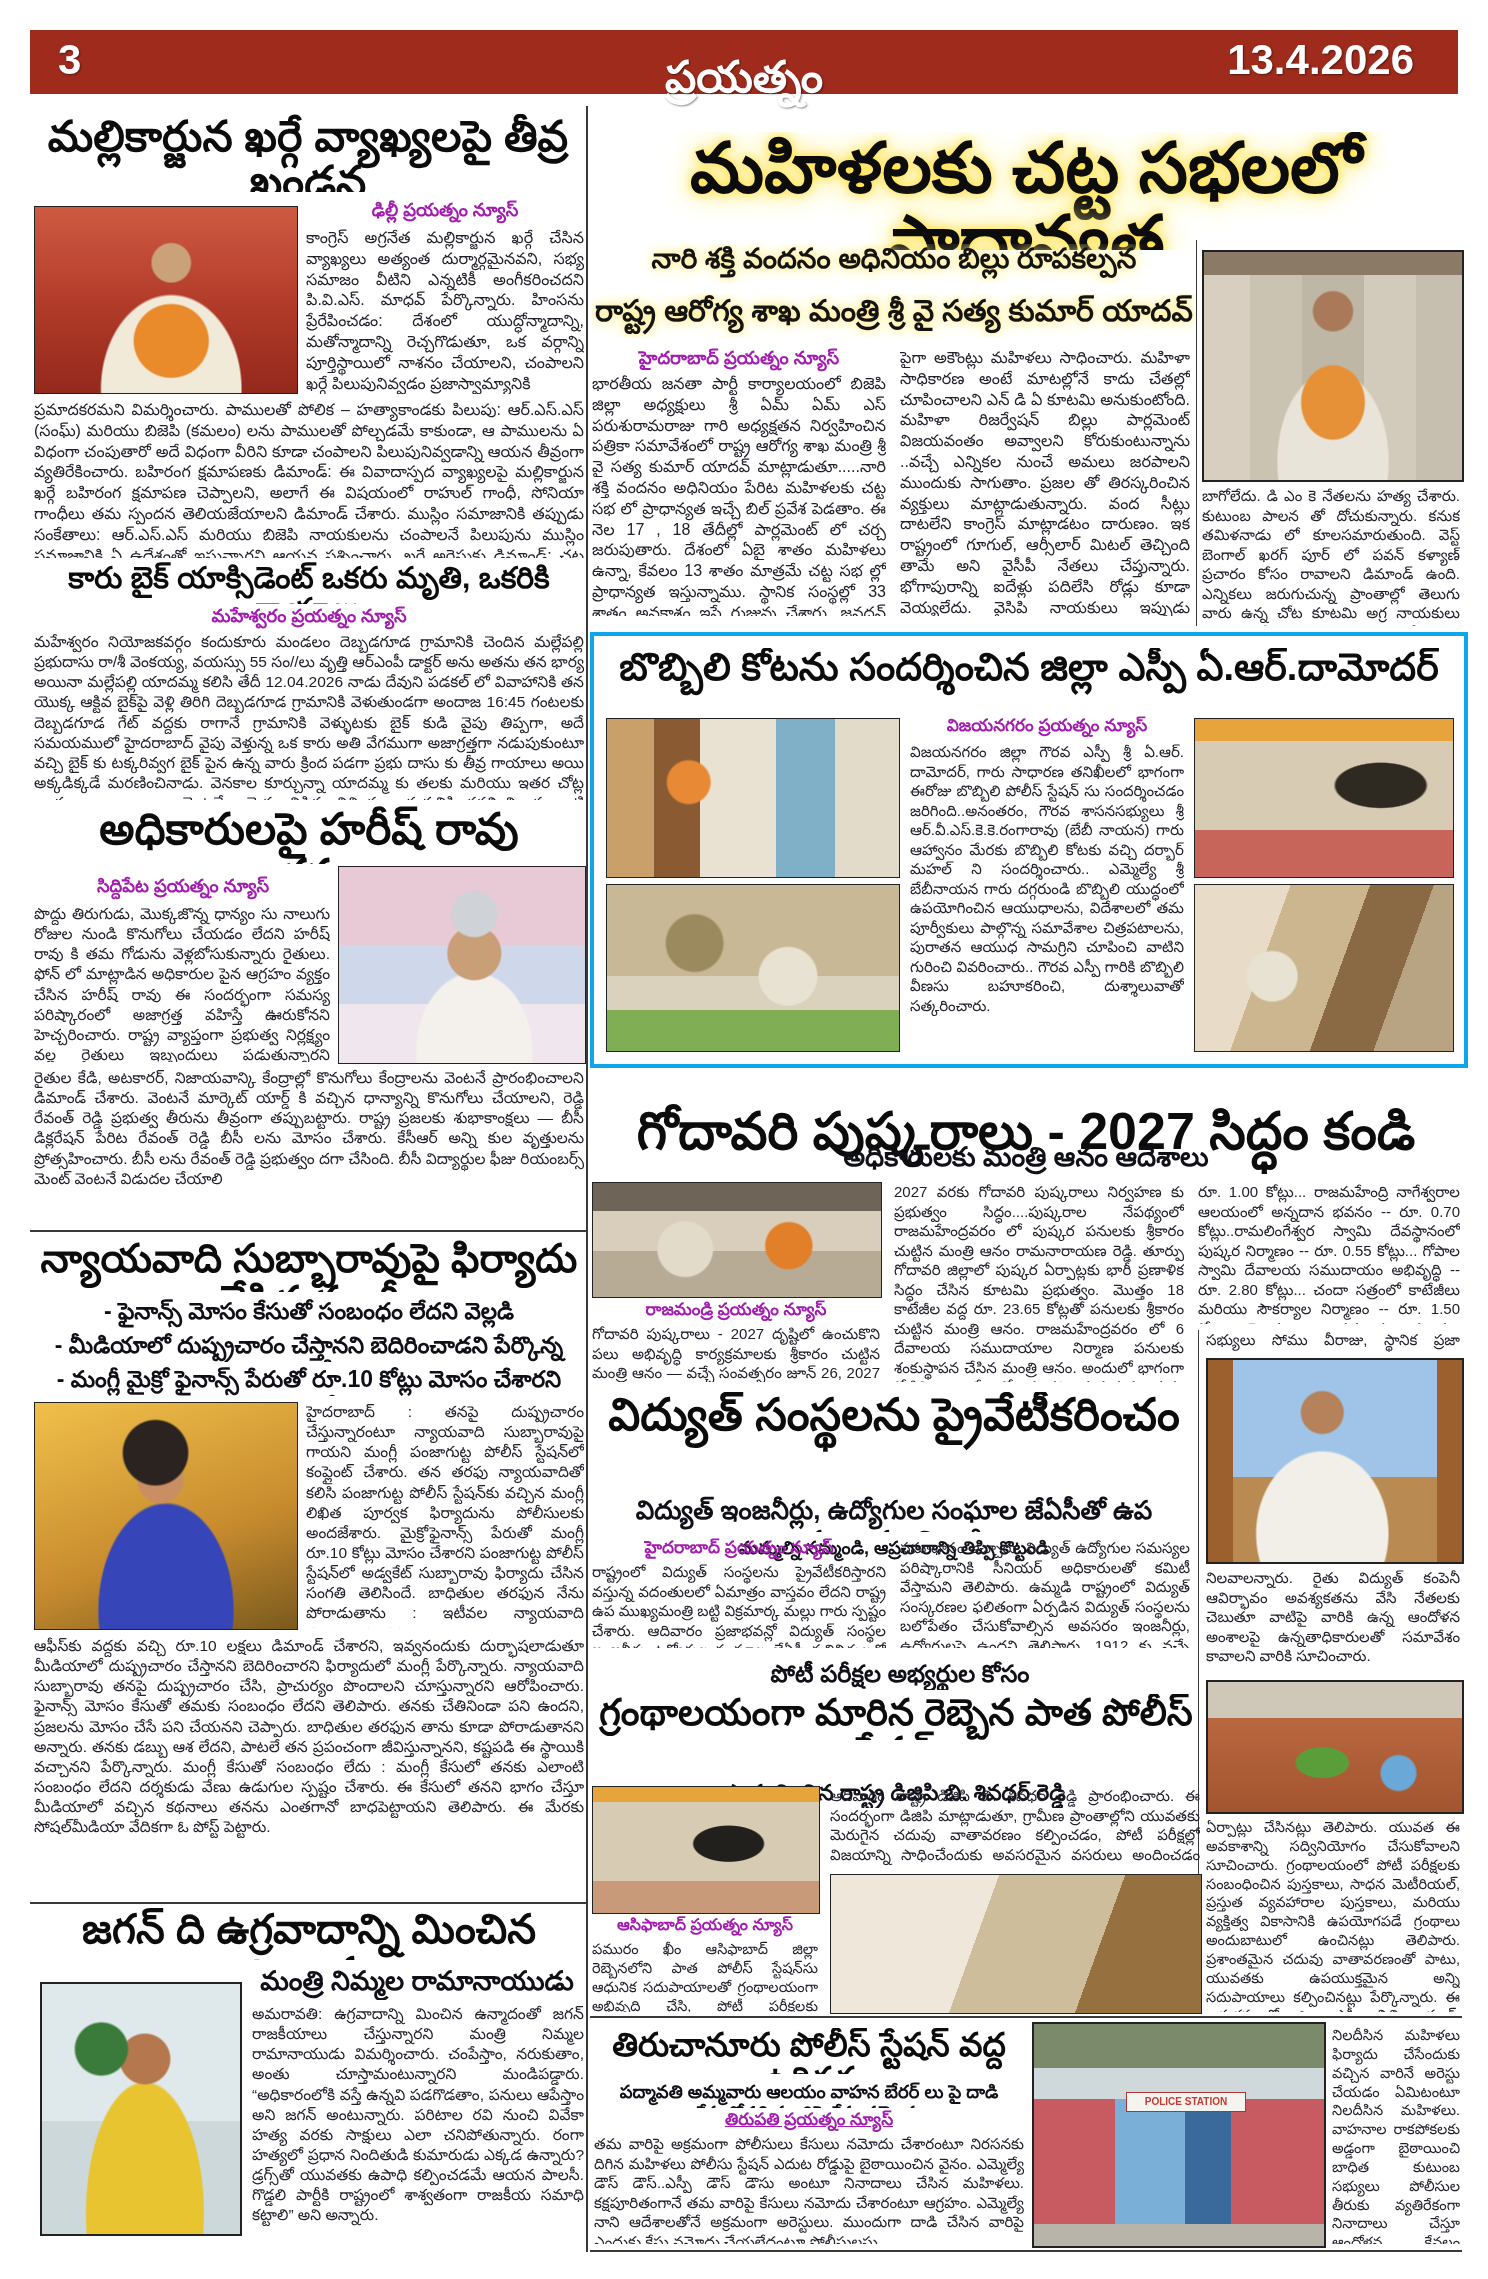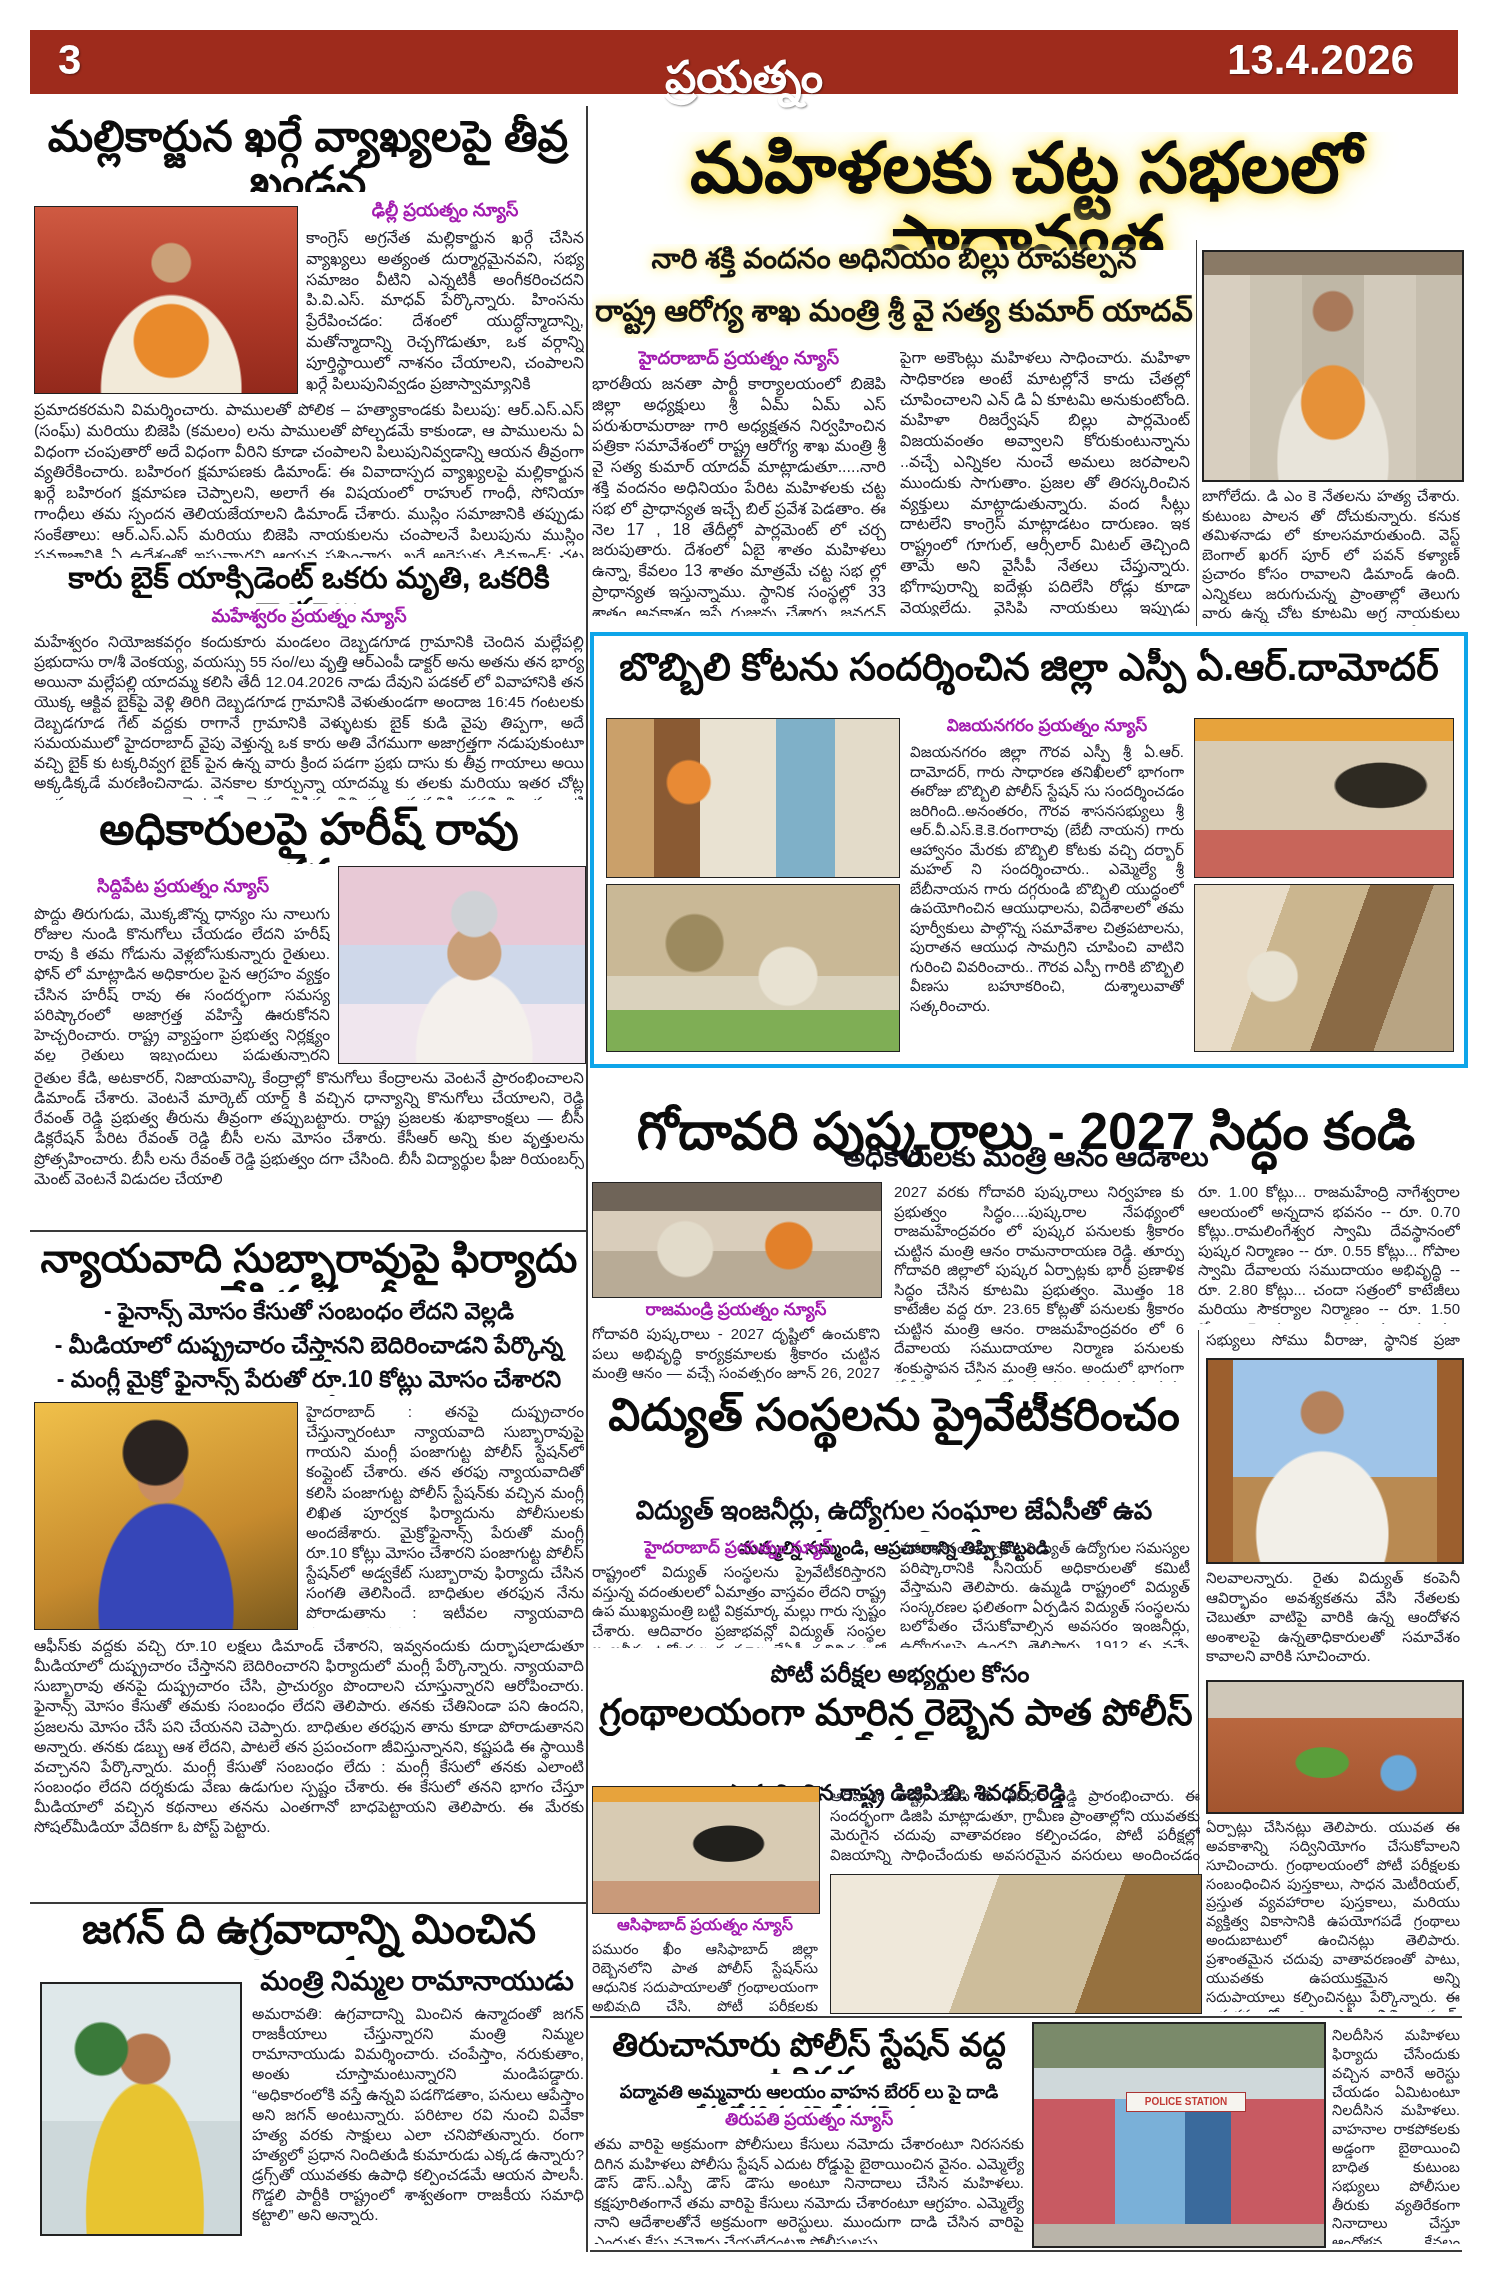--- a/index.html
+++ b/index.html
@@ -170,21 +170,21 @@
   <div class="abs h1" style="left:592px;top:1694px;width:608px;height:46px;font-size:37px;">గ్రంథాలయంగా మారిన రెబ్బెన పాత పోలీస్ స్టేషన్</div>
   <div class="abs sub" style="left:592px;top:1748px;width:608px;height:28px;font-size:22px;margin-top:32px;">ప్రారంభించిన రాష్ట్ర డిజిపి బి. శివధర్ రెడ్డి</div>
   <div class="abs ph ph-lib1" style="left:592px;top:1786px;width:226px;height:126px;"></div>
   <div class="abs byline" style="left:592px;top:1916px;width:226px;height:22px;font-size:16px;">ఆసిఫాబాద్ ప్రయత్నం న్యూస్</div>
   <div class="abs body" style="left:592px;top:1940px;width:226px;height:72px;font-size:14.5px;">పమురం ఖీం ఆసిఫాబాద్ జిల్లా రెబ్బెనలోని పాత పోలీస్ స్టేషన్‌సు ఆధునిక సదుపాయాలతో గ్రంథాలయంగా అభివృద్ధి చేసి, పోటీ పరీక్షలకు సన్నద్ధమయ్యే యువత కోసం అందుబాటులోకి తీసుకువచ్చారు. ఈ గ్రంథాలయాన్ని</div>
   <div class="abs body" style="left:830px;top:1786px;width:370px;height:82px;font-size:15px;">ఆదివారం రాష్ట్ర డిజిపి బి. శివధర్ రెడ్డి  ప్రారంభించారు. ఈ సందర్భంగా డిజిపి మాట్లాడుతూ, గ్రామీణ ప్రాంతాల్లోని యువతకు మెరుగైన చదువు వాతావరణం కల్పించడం, పోటీ పరీక్షల్లో విజయాన్ని సాధించేందుకు అవసరమైన వసరులు అందించడం లక్ష్యంగా ఈ గ్రంథాలయాన్ని</div>
   <div class="abs ph ph-lib2" style="left:830px;top:1874px;width:370px;height:138px;"></div>
 
   <div class="abs h1" style="left:594px;top:2028px;width:430px;height:46px;font-size:33px;">తిరుచానూరు పోలీస్ స్టేషన్ వద్ద  ఉద్రిక్తత</div>
   <div class="abs sub" style="left:594px;top:2082px;width:430px;height:26px;font-size:18px;">పద్మావతి అమ్మవారు ఆలయం వాహన బేరర్ లు పై దాడి కేసులో 19 మందిపై కేసు నమోదు</div>
-  <div class="abs byline" style="left:594px;top:2110px;width:430px;height:22px;font-size:17px;">తిరుపతి ప్రయత్నం న్యూస్</div>
+  <div class="abs byline" style="left:594px;top:2110px;width:430px;height:22px;font-size:17px;text-decoration:underline;">తిరుపతి ప్రయత్నం న్యూస్</div>
   <div class="abs body" style="left:594px;top:2134px;width:430px;height:110px;font-size:15px;">తమ వారిపై అక్రమంగా పోలీసులు కేసులు నమోదు చేశారంటూ నిరసనకు దిగిన మహిళలు పోలీసు స్టేషన్ ఎదుట రోడ్డుపై బైఠాయించిన వైనం. ఎమ్మెల్యే డౌస్ డౌస్..ఎస్పీ డౌస్ డౌసు అంటూ నినాదాలు చేసిన మహిళలు. కక్షపూరితంగానే తమ వారిపై కేసులు నమోదు చేశారంటూ ఆగ్రహం. ఎమ్మెల్యే నాని ఆదేశాలతోనే అక్రమంగా అరెస్టులు. ముందుగా దాడి చేసిన వారిపై ఎందుకు కేసు నమోదు చేయలేదంటూ పోలీసులసు</div>
   <div class="abs ph ph-station" style="left:1032px;top:2022px;width:290px;height:222px;border-width:2px;">
     <div class="abs sign" style="left:92px;top:68px;width:118px;height:18px;font-size:10px;line-height:18px;">POLICE STATION</div>
   </div>
   <div class="abs body" style="left:1332px;top:2026px;width:128px;height:218px;font-size:14.5px;">నిలదీసిన మహిళలు ఫిర్యాదు చేసేందుకు వచ్చిన వారినే అరెస్టు చేయడం ఏమిటంటూ నిలదీసిన మహిళలు. వాహనాల రాకపోకలకు అడ్డంగా బైఠాయించి బాధిత కుటుంబ సభ్యులు పోలీసుల తీరుకు వ్యతిరేకంగా నినాదాలు చేస్తూ ఆందోళన. కేవలం రాజకీయ కక్షలతోనే తమవారిని వేధిస్తున్నారంటూ ఆగ్రహం</div>
 
   <div class="abs body" style="left:1206px;top:1330px;width:254px;height:24px;font-size:15px;">సభ్యులు సోము వీరాజు,  స్థానిక ప్రజా ప్రతినిధులు.</div>
   <div class="abs ph ph-bhatti" style="left:1206px;top:1358px;width:254px;height:202px;border-width:2px;"></div>
   <div class="abs body" style="left:1206px;top:1568px;width:254px;height:104px;font-size:15px;">నిలవాలన్నారు. రైతు విద్యుత్ కంపెనీ ఆవిర్భావం అవశ్యకతను వేసి నేతలకు చెబుతూ వాటిపై వారికి ఉన్న ఆందోళన అంశాలపై ఉన్నతాధికారులతో సమావేశం కావాలని వారికి సూచించారు.</div>
   <div class="abs ph ph-sapling" style="left:1206px;top:1680px;width:254px;height:130px;border-width:2px;"></div>

